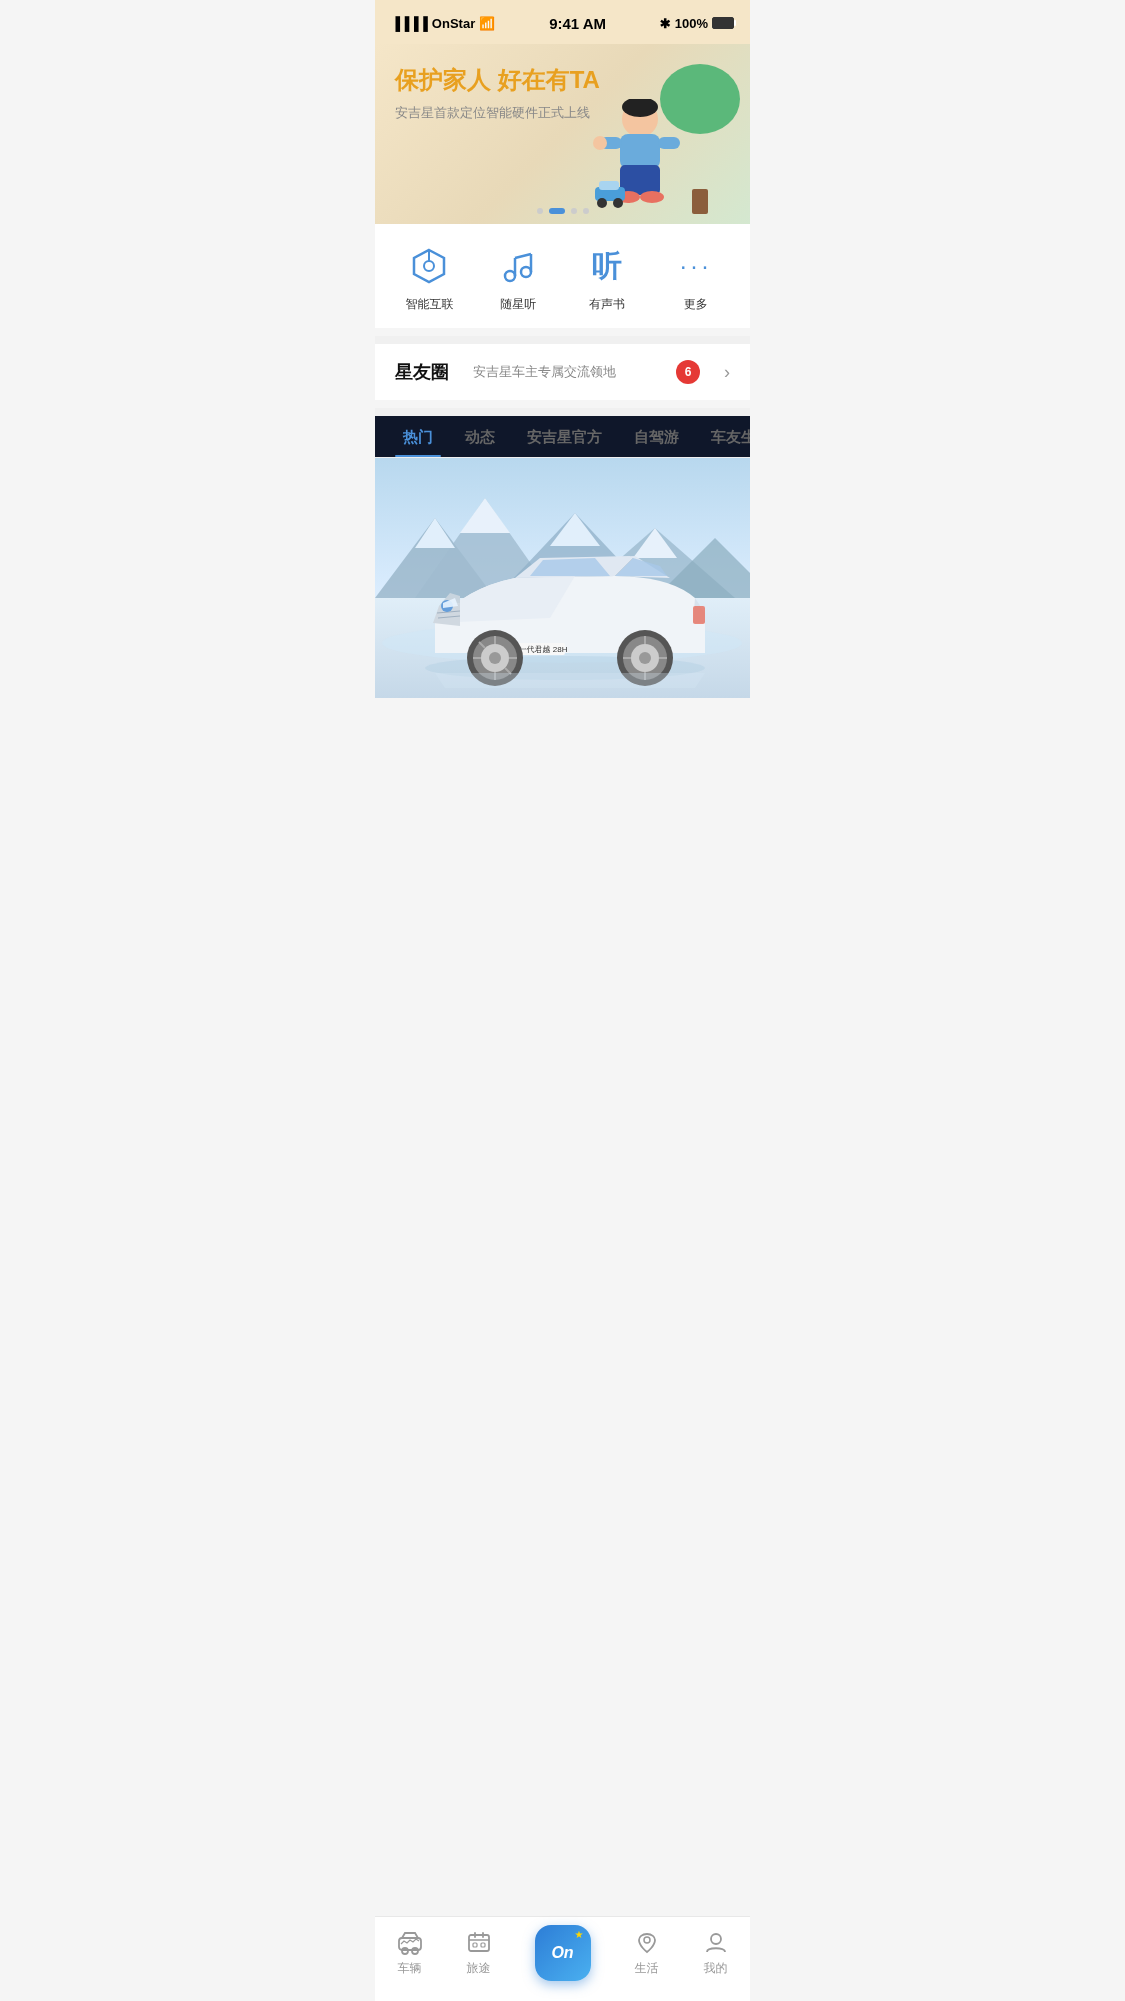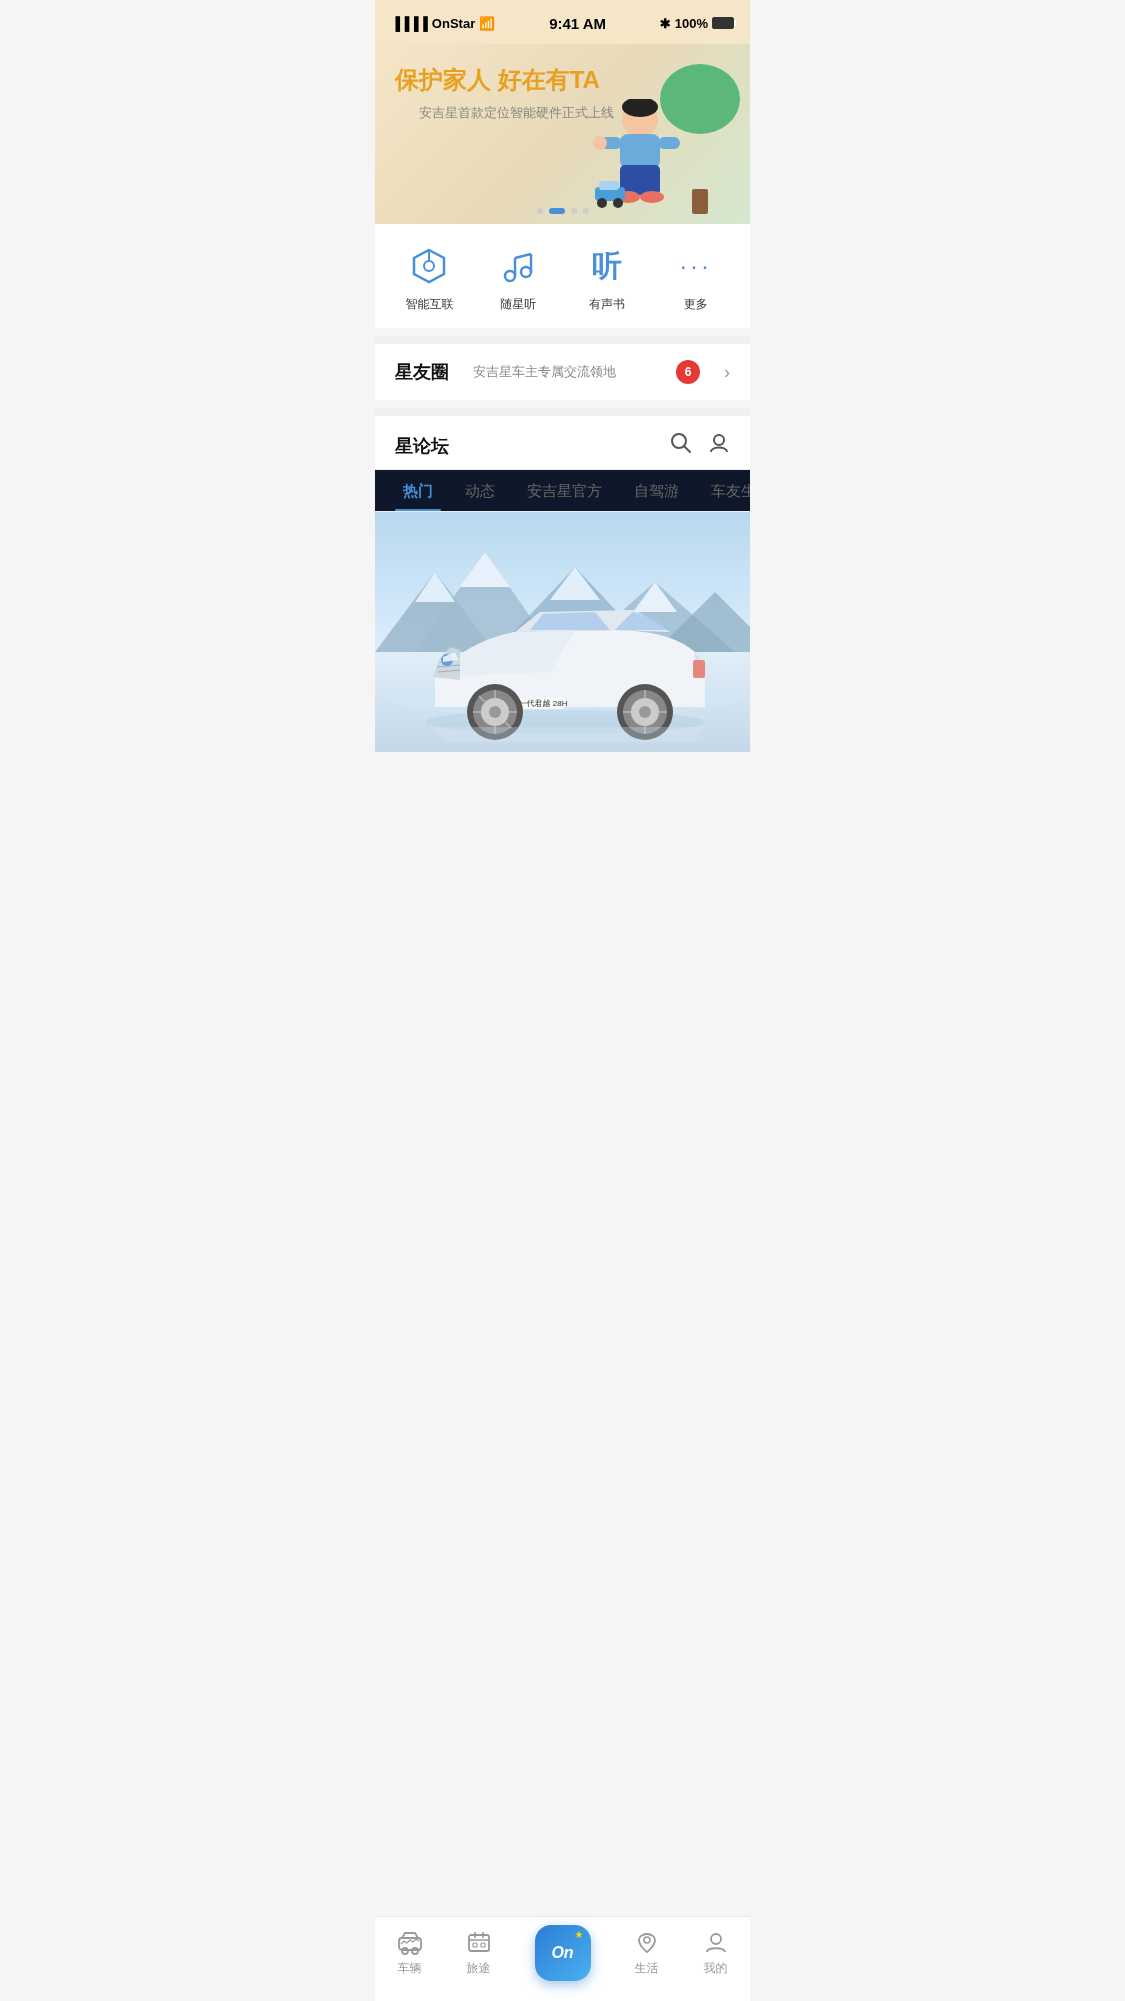--- a/index.html
+++ b/index.html
@@ -41,21 +41,20 @@
     .hero-text { flex: 1; }
     .hero-title {
       font-size: 24px;
       font-weight: 700;
       color: #e8a020;
       margin-bottom: 8px;
     }
     .hero-subtitle {
       font-size: 13px;
       color: #888;
-      margin-left: 24px;
     }
     .tree-circle {
       position: absolute;
       right: 10px;
       top: 20px;
       width: 80px;
       height: 70px;
       background: #5bb87a;
       border-radius: 50%;
     }
@@ -195,20 +194,21 @@
     }
     .tabs::-webkit-scrollbar { display: none; }
     .tab-item {
       padding: 12px 8px 10px;
       font-size: 15px;
       color: #666;
       white-space: nowrap;
       cursor: pointer;
       position: relative;
       margin-right: 16px;
+      font-weight: bold;
     }
     .tab-item.active {
       color: #4a90d9;
       font-weight: 600;
     }
     .tab-item.active::after {
       content: '';
       position: absolute;
       bottom: 0;
       left: 0;
@@ -431,37 +431,20 @@
       <span class="star-friend-title">星友圈</span>
       <span class="star-friend-subtitle">安吉星车主专属交流领地</span>
       <div class="badge">6</div>
       <span class="chevron-right">›</span>
     </div>
   </div>
 
   <div style="height:8px;background:#f0f0f0;"></div>
 
   <div class="forum-section">
-    <div class="forum-header">
-      <span class="forum-title">星论坛</span>
-      <div class="forum-actions">
-        <span class="forum-icon">
-          <svg width="22" height="22" viewBox="0 0 22 22" fill="none">
-            <circle cx="9" cy="9" r="7" stroke="#555" stroke-width="2"></circle>
-            <line x1="14" y1="14" x2="20" y2="20" stroke="#555" stroke-width="2" stroke-linecap="round"></line>
-          </svg>
-        </span>
-        <span class="forum-icon">
-          <svg width="22" height="22" viewBox="0 0 22 22" fill="none">
-            <circle cx="11" cy="8" r="5" stroke="#555" stroke-width="2"></circle>
-            <path d="M3 20 C3 14 19 14 19 20" stroke="#555" stroke-width="2" fill="none"></path>
-          </svg>
-        </span>
-      </div>
-    </div>
 
     <div class="tabs">
       <div class="tab-item active">
         <span>热门</span>
       </div>
       <div class="tab-item">
         <span>动态</span>
       </div>
       <div class="tab-item">
         <span>安吉星官方</span>

